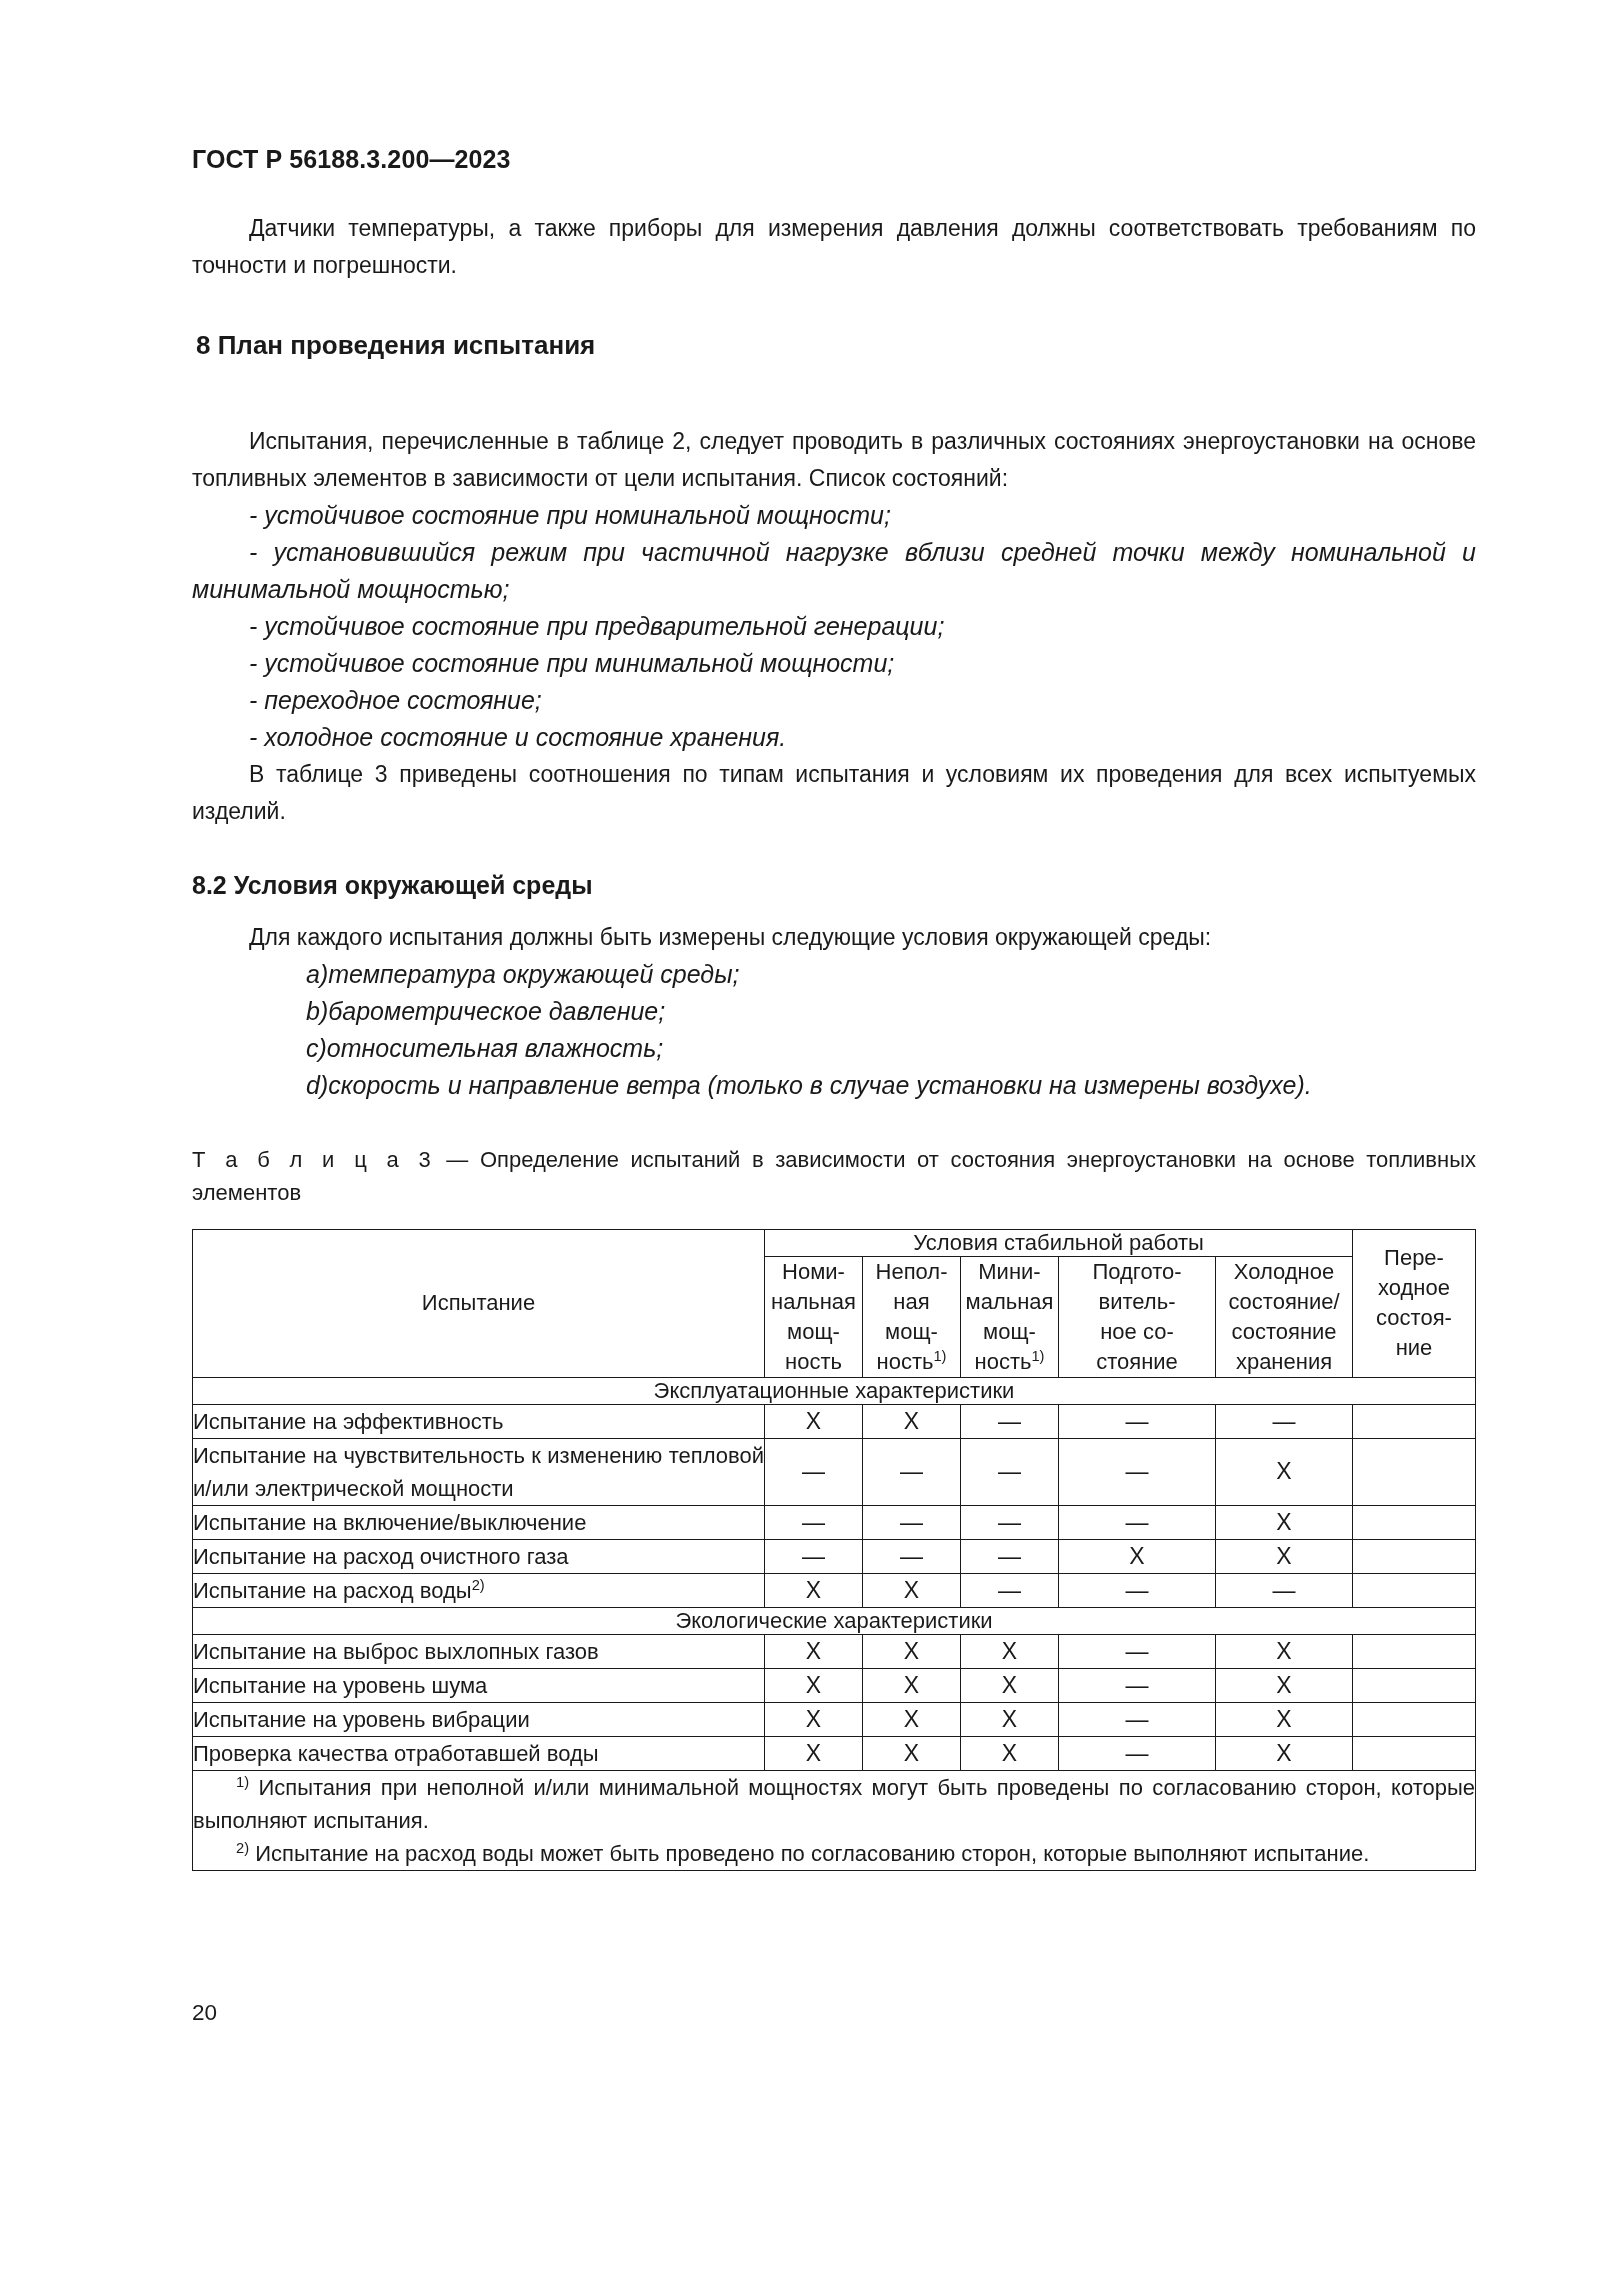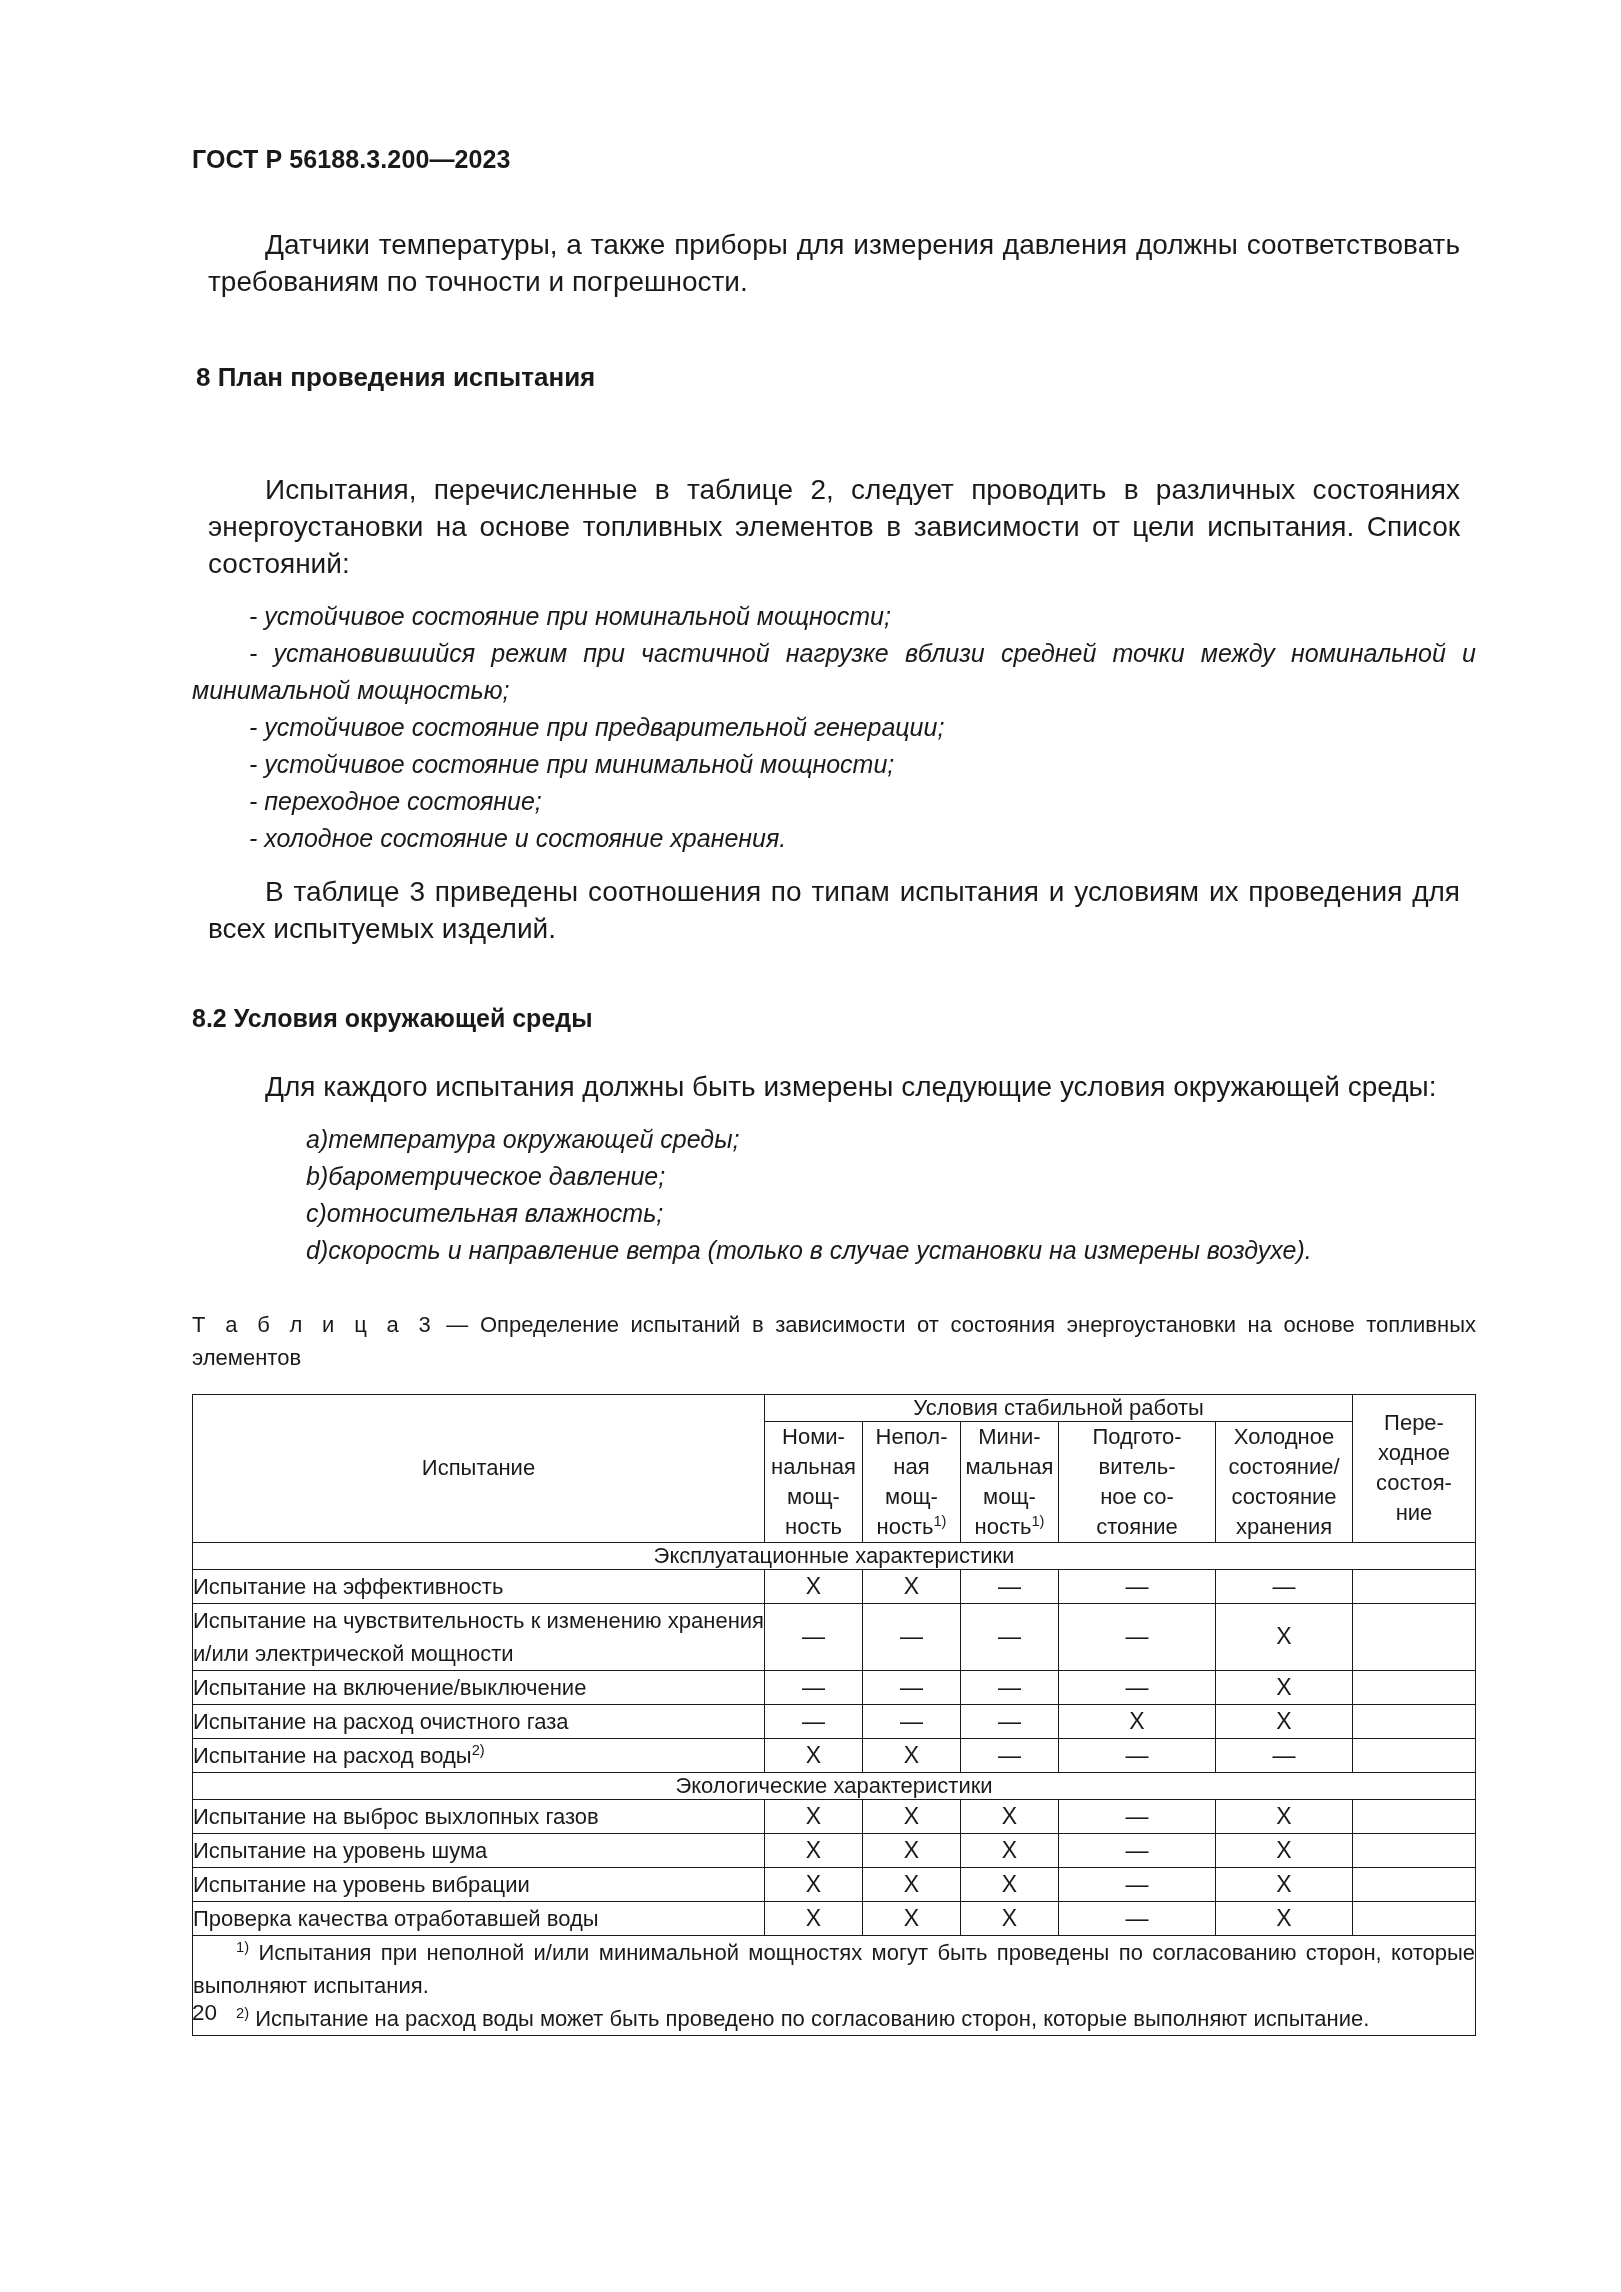--- a/index.html
+++ b/index.html
@@ -33,25 +33,25 @@
     left: 192px;
     top: 145px;
     font-size: 25px;
     font-weight: bold;
     letter-spacing: 0.1px;
     white-space: nowrap;
   }
 
   
   .para {
-    font-size: 28px;
+    font-size: 23px;
     line-height: 37px;
     text-align: justify;
     text-justify: inter-word;
-    margin: 16px;
+    margin: 0;
   }
   .para.indent {
     text-indent: 57px;
   }
 
   h2.sect {
     font-size: 26px;
     font-weight: bold;
     margin: 4px;
     line-height: 33px;
@@ -243,21 +243,21 @@
         <tr class="outer-top">
           <td class="rowlabel"><span>Испытание на эффективность</span><sup class="fn"></sup></td>
           <td class="mark">X</td>
           <td class="mark">X</td>
           <td class="mark">—</td>
           <td class="mark">—</td>
           <td class="mark">—</td>
           <td class="mark"></td>
         </tr>
         <tr>
-          <td class="rowlabel"><span>Испытание на чувствительность к изменению хранения и/или электрической мощности</span></td>
+          <td class="rowlabel"><span>Испытание на чувствительность к изменению тепловой и/или электрической мощности</span></td>
           <td class="mark">—</td>
           <td class="mark">—</td>
           <td class="mark">—</td>
           <td class="mark">—</td>
           <td class="mark">X</td>
           <td class="mark"></td>
         </tr>
         <tr>
           <td class="rowlabel"><span>Испытание на включение/выключение</span></td>
           <td class="mark">—</td>

